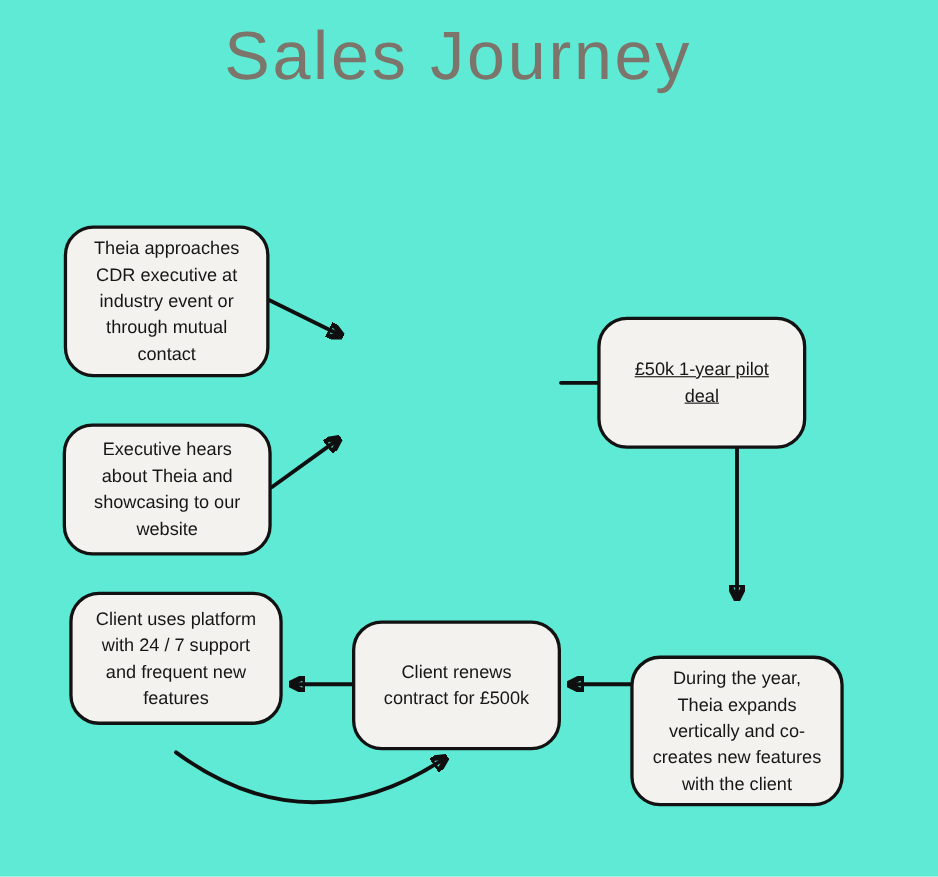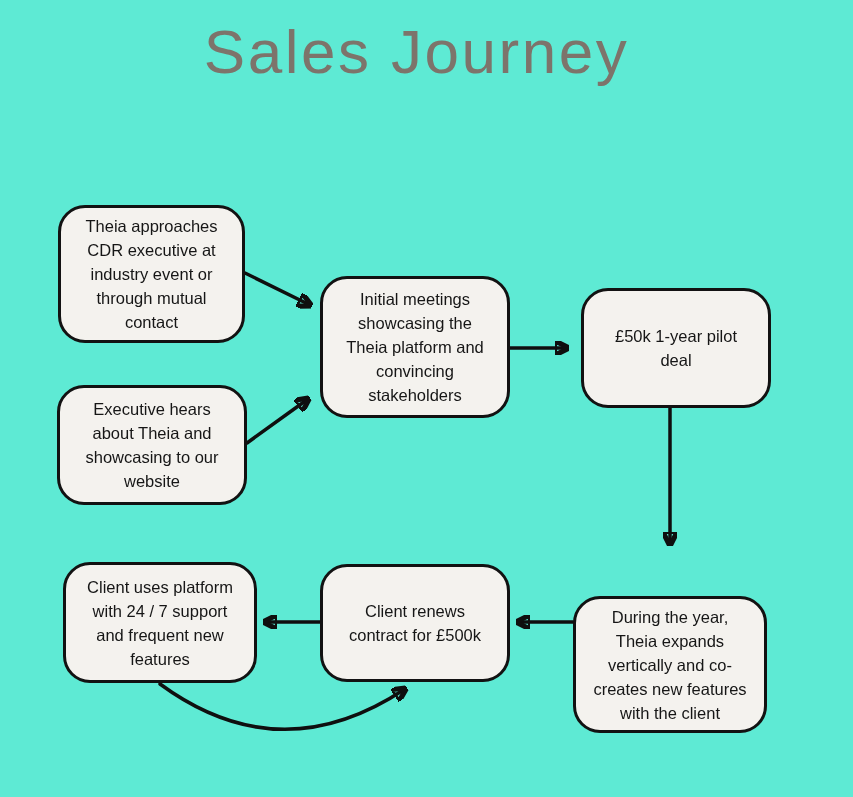--- a/index.html
+++ b/index.html
@@ -57,24 +57,24 @@
     font-size: 16.5px;
     line-height: 24px;
   }
   .node .node-label {
     white-space: pre-line;
   }
   
   .node-approach  { left: 58px;  top: 205px; width: 187px; height: 138px; }
   .node-hears     { left: 57px;  top: 385px; width: 190px; height: 120px; }
   .node-meetings  { left: 320px; top: 276px; width: 190px; height: 142px; }
-  .node-pilot     { left: 581px; top: 288px; width: 190px; height: 120px; }
+  .node-pilot     { left: 543px; top: 288px; width: 190px; height: 120px; text-decoration: underline; }
   .node-expand    { left: 573px; top: 553px; width: 194px; height: 137px; margin-top: 43px; }
   .node-renew     { left: 320px; top: 564px; width: 190px; height: 118px; align-items: center; }
-  .node-support   { left: 63px;  top: 562px; width: 194px; height: 121px; justify-content: center; }
+  .node-support   { left: 63px;  top: 538px; width: 194px; height: 121px; justify-content: center; }
 </style>
 </head>
 <body>
 
 <div class="canvas">
 
   <h1 class="page-title">Sales Journey</h1>
 
   <svg class="arrow-layer" viewBox="0 0 853 797" xmlns="http://www.w3.org/2000/svg" aria-hidden="true">
     <defs>
@@ -99,27 +99,20 @@
 contact</span>
   </div>
 
   <div class="node node-hears">
     <span class="node-label">Executive hears
 about Theia and
 showcasing to our
 website</span>
   </div>
 
-  <div class="node node-meetings">
-    <span class="node-label">Initial meetings
-showcasing the
-Theia platform and
-convincing
-stakeholders</span>
-  </div>
 
   <div class="node node-pilot">
     <span class="node-label">£50k 1-year pilot
 deal</span>
   </div>
 
   <div class="node node-expand">
     <span class="node-label">During the year,
 Theia expands
 vertically and co-

